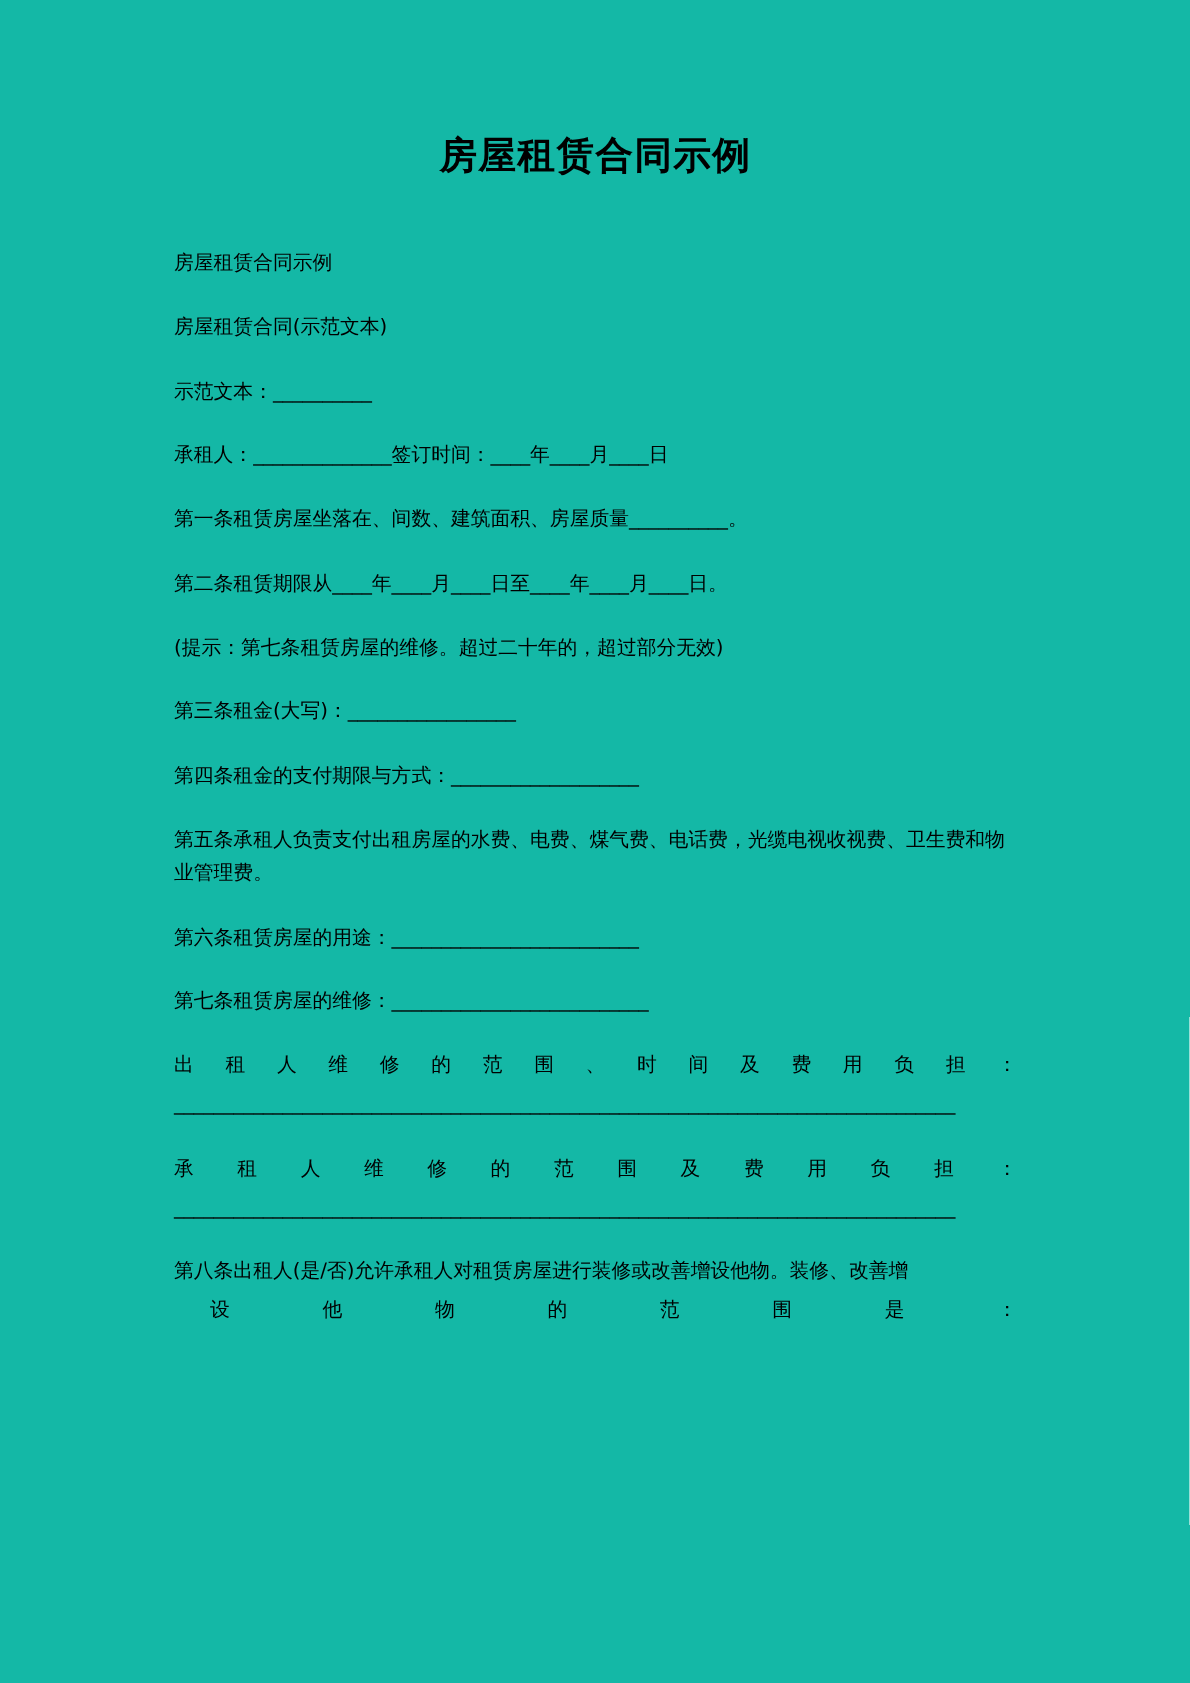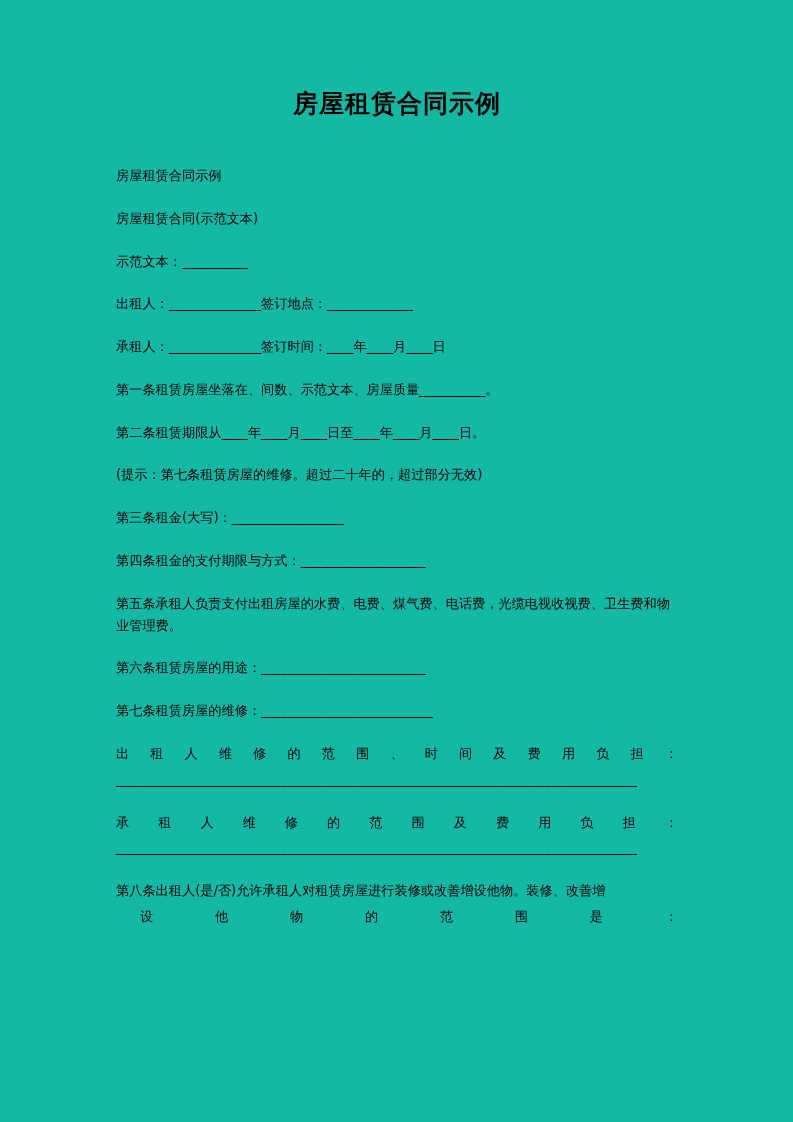--- a/index.html
+++ b/index.html
@@ -62,23 +62,22 @@
 <body>
 
 <div class="page">
   <div class="doc-body">
 
     <h1 class="doc-title">房屋租赁合同示例</h1>
 
     <p class="para first">房屋租赁合同示例</p>
     <p class="para">房屋租赁合同(示范文本)</p>
     <p class="para">示范文本：__________</p>
-    <p class="para">出租人：______________签订地点：_____________</p>
     <p class="para">承租人：______________签订时间：____年____月____日</p>
-    <p class="para">第一条租赁房屋坐落在、间数、示范文本、房屋质量__________。</p>
+    <p class="para">第一条租赁房屋坐落在、间数、建筑面积、房屋质量__________。</p>
     <p class="para">第二条租赁期限从____年____月____日至____年____月____日。</p>
     <p class="para">(提示：第七条租赁房屋的维修。超过二十年的，超过部分无效)</p>
     <p class="para">第三条租金(大写)：_________________</p>
     <p class="para">第四条租金的支付期限与方式：___________________</p>
     <p class="para">第五条承租人负责支付出租房屋的水费、电费、煤气费、电话费，光缆电视收视费、卫生费和物业管理费。</p>
     <p class="para">第六条租赁房屋的用途：_________________________</p>
     <p class="para">第七条租赁房屋的维修：__________________________</p>
     <p class="para justify-spread">出租人维修的范围、时间及费用负担：</p>
     <p class="para break-all" style="padding-top:4px;">_______________________________________________________________________________</p>
     <p class="para justify-spread">承租人维修的范围及费用负担：</p>

